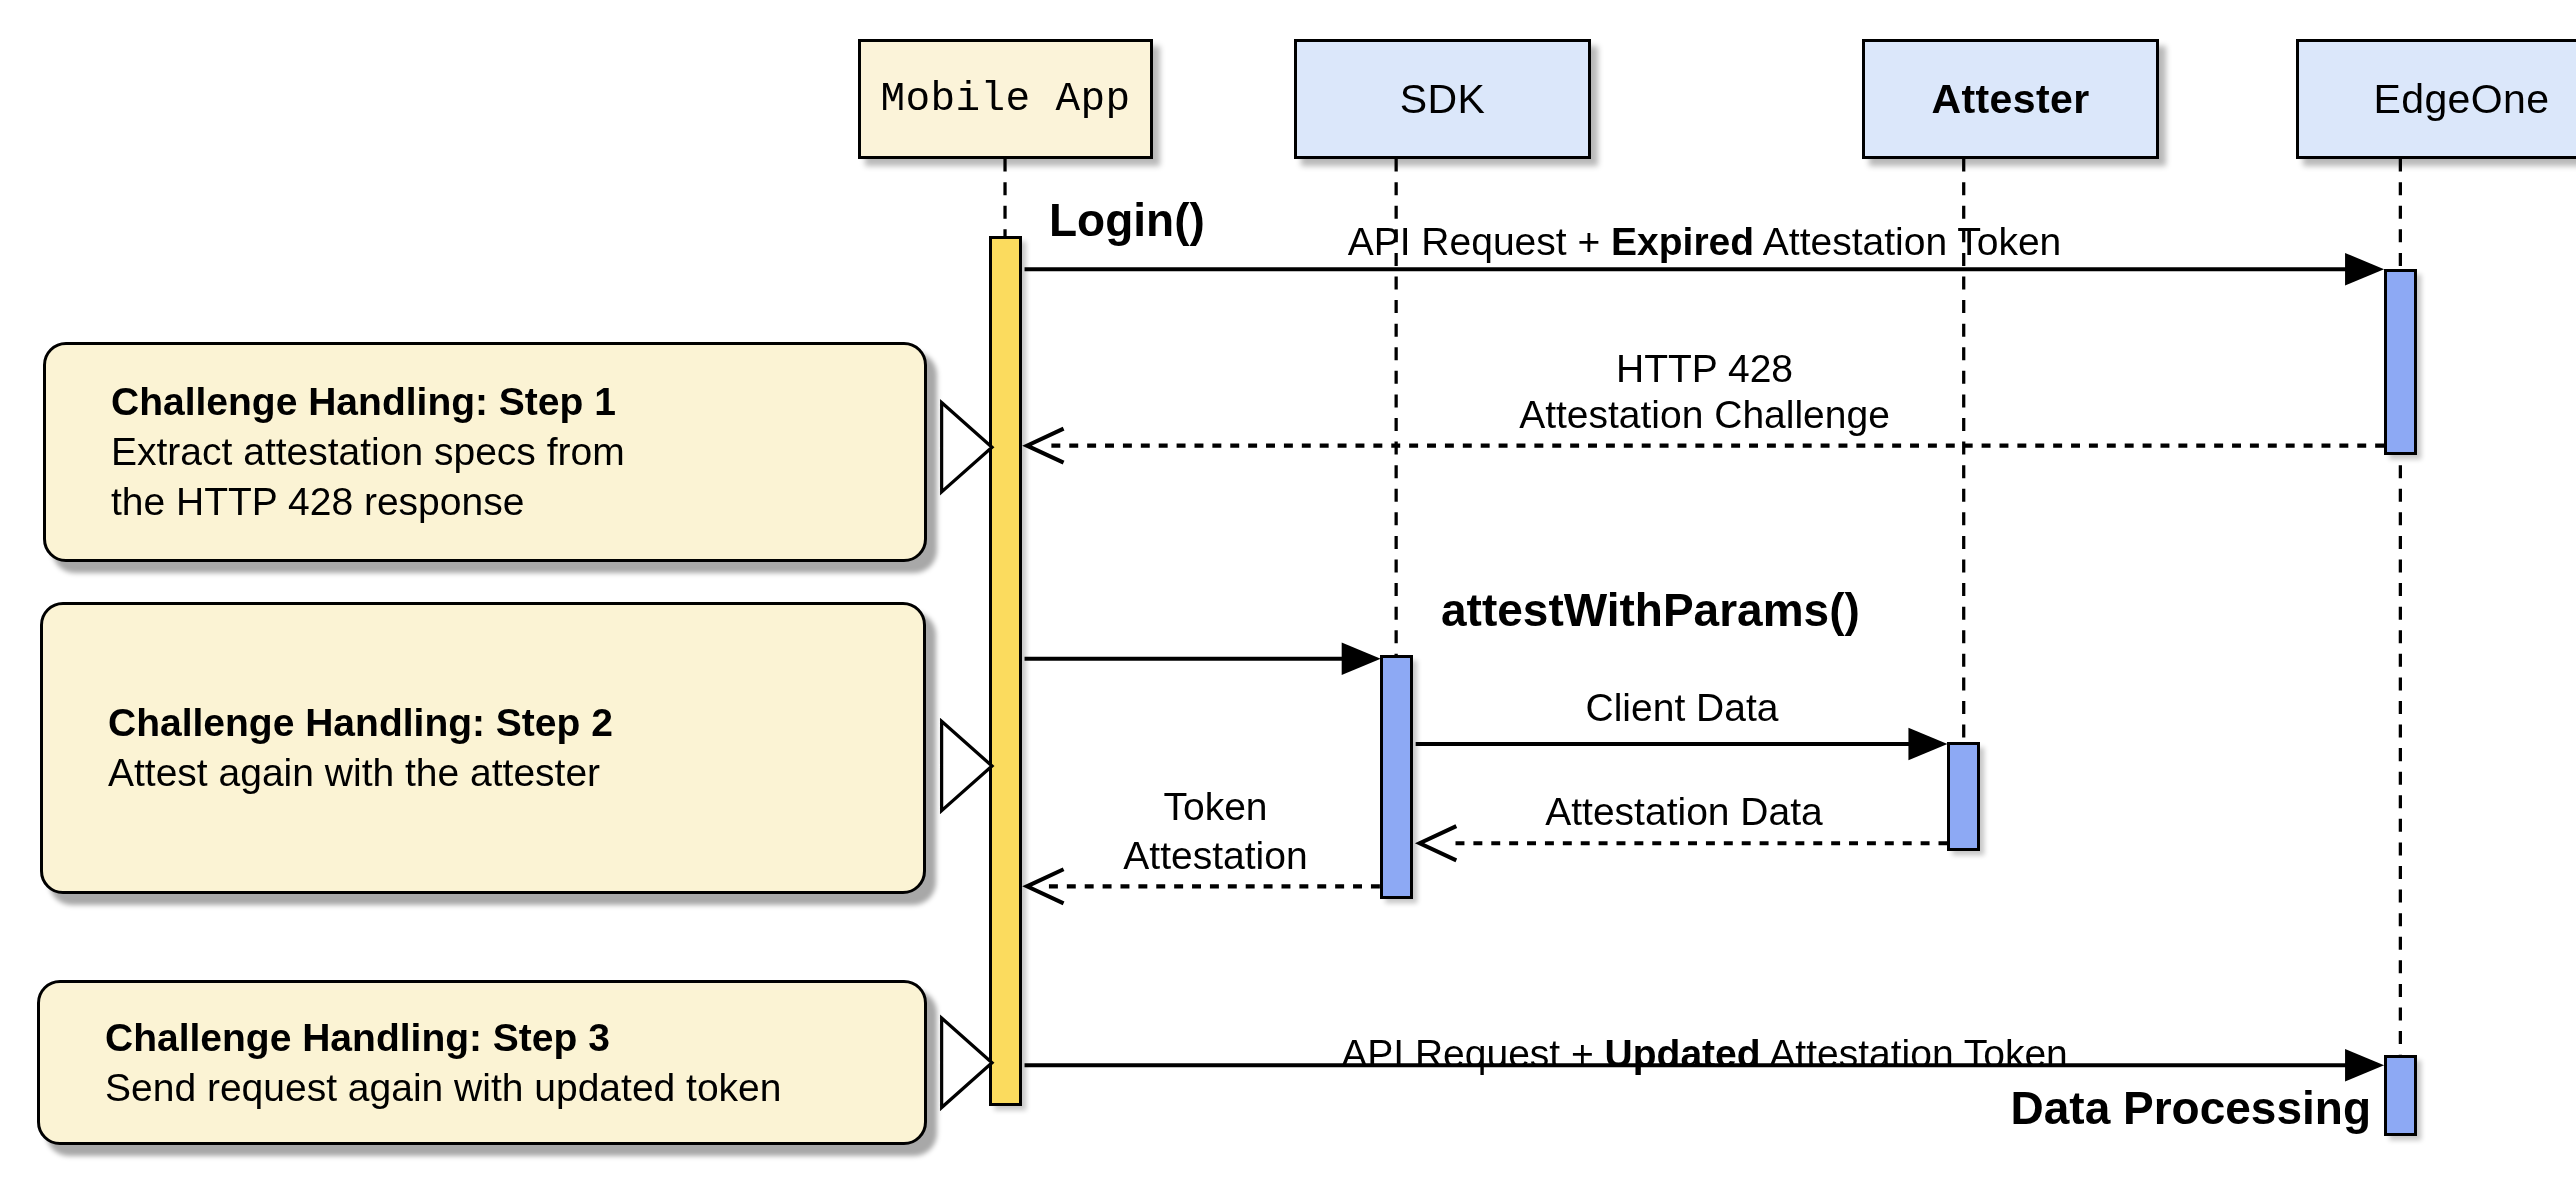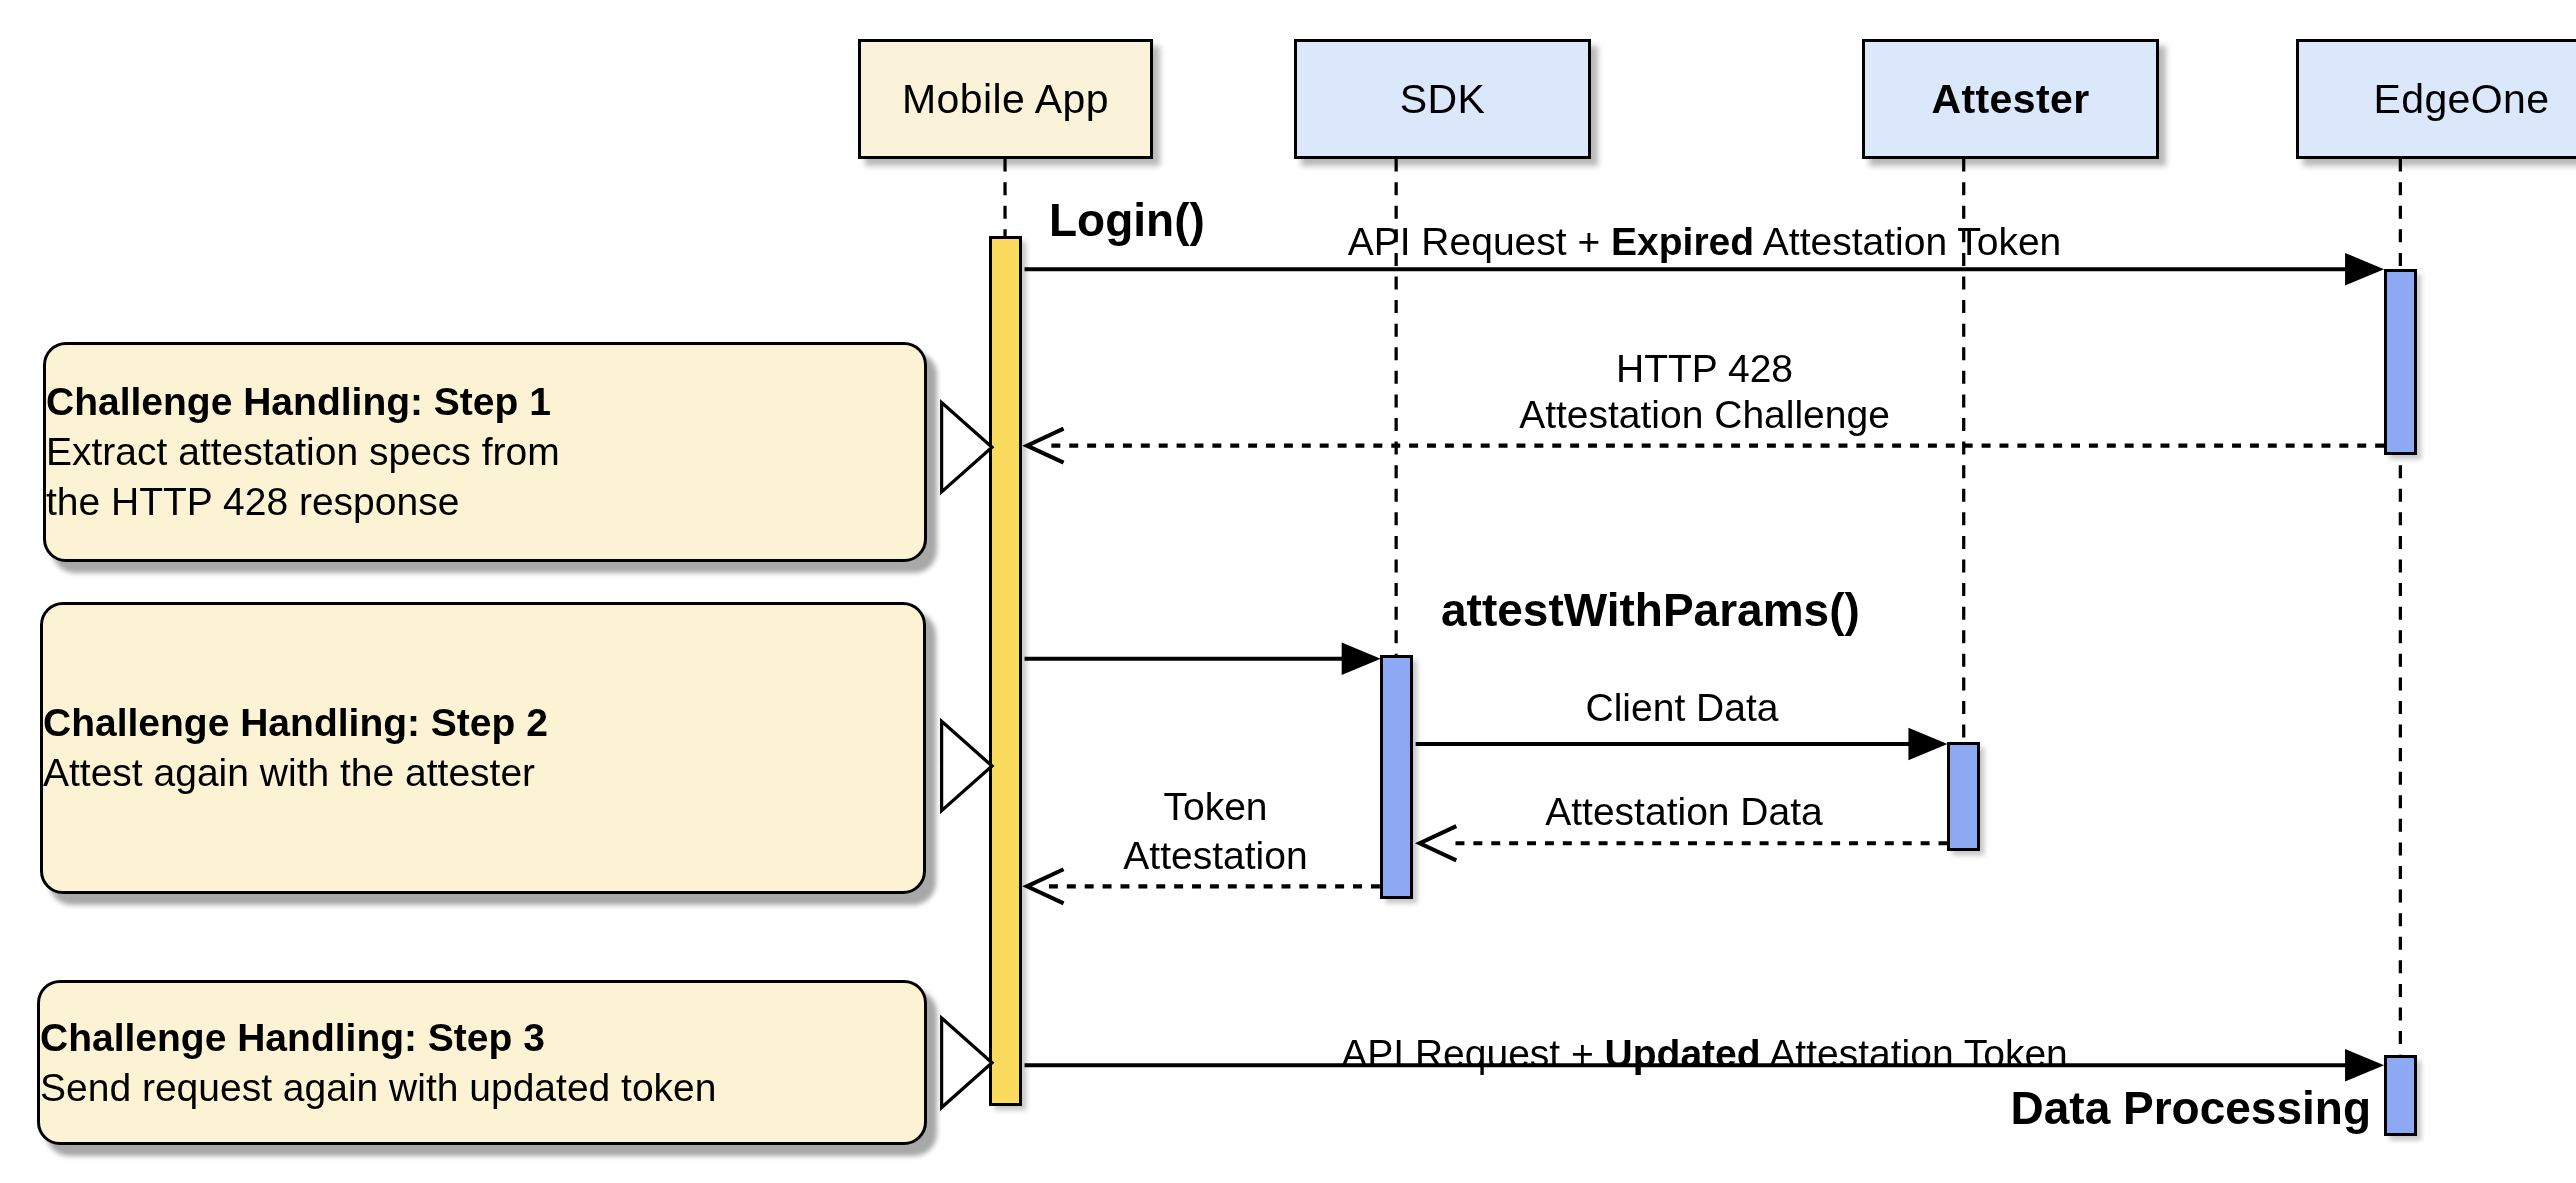--- a/index.html
+++ b/index.html
@@ -19,37 +19,37 @@
   .layer.over{z-index:3;}
 
   .participant{
     position:absolute;top:39px;height:120px;
     border:3.3px solid var(--line);
     display:flex;align-items:center;justify-content:center;
     font-size:41px;letter-spacing:0.4px;
     box-sizing:border-box;z-index:4;
     box-shadow:6.5px 7.3px 5.7px rgba(0,0,0,0.28);
   }
-  .participant.cream{background:var(--participant-fill-cream);}
+  .participant.cream{background:var(--participant-fill-cream);font-family:Liberation Mono, monospace;}
   .participant.blue{background:var(--participant-fill-blue);margin-left:46px;}
 
   .activation{
     position:absolute;width:33px;border:3.3px solid var(--line);
     box-sizing:border-box;z-index:2;
     box-shadow:4.9px 4.9px 4.9px rgba(0,0,0,0.22);
   }
   .activation.yellow{background:var(--activation-yellow);}
   .activation.blue{background:var(--activation-blue);}
 
   .note{
     position:absolute;background:var(--note-fill);
     border:3.3px solid var(--line);border-radius:23px;
     box-sizing:border-box;z-index:4;
     display:flex;flex-direction:column;justify-content:center;
-    padding-right:16.3px;
+    padding-left:65px;padding-right:16.3px;
     font-size:39px;line-height:50px;
     box-shadow:9.8px 10.6px 5.7px var(--shadow);
   }
   .note .title{font-weight:bold;}
 
   .msg{position:absolute;z-index:5;font-size:39px;line-height:44px;white-space:nowrap;}
   .msg.center{text-align:center;}
   .msg.right{text-align:right;}
   .msg .b{font-weight:bold;}
   .msg.boldlabel{font-weight:bold;font-size:46px;line-height:47px;}

